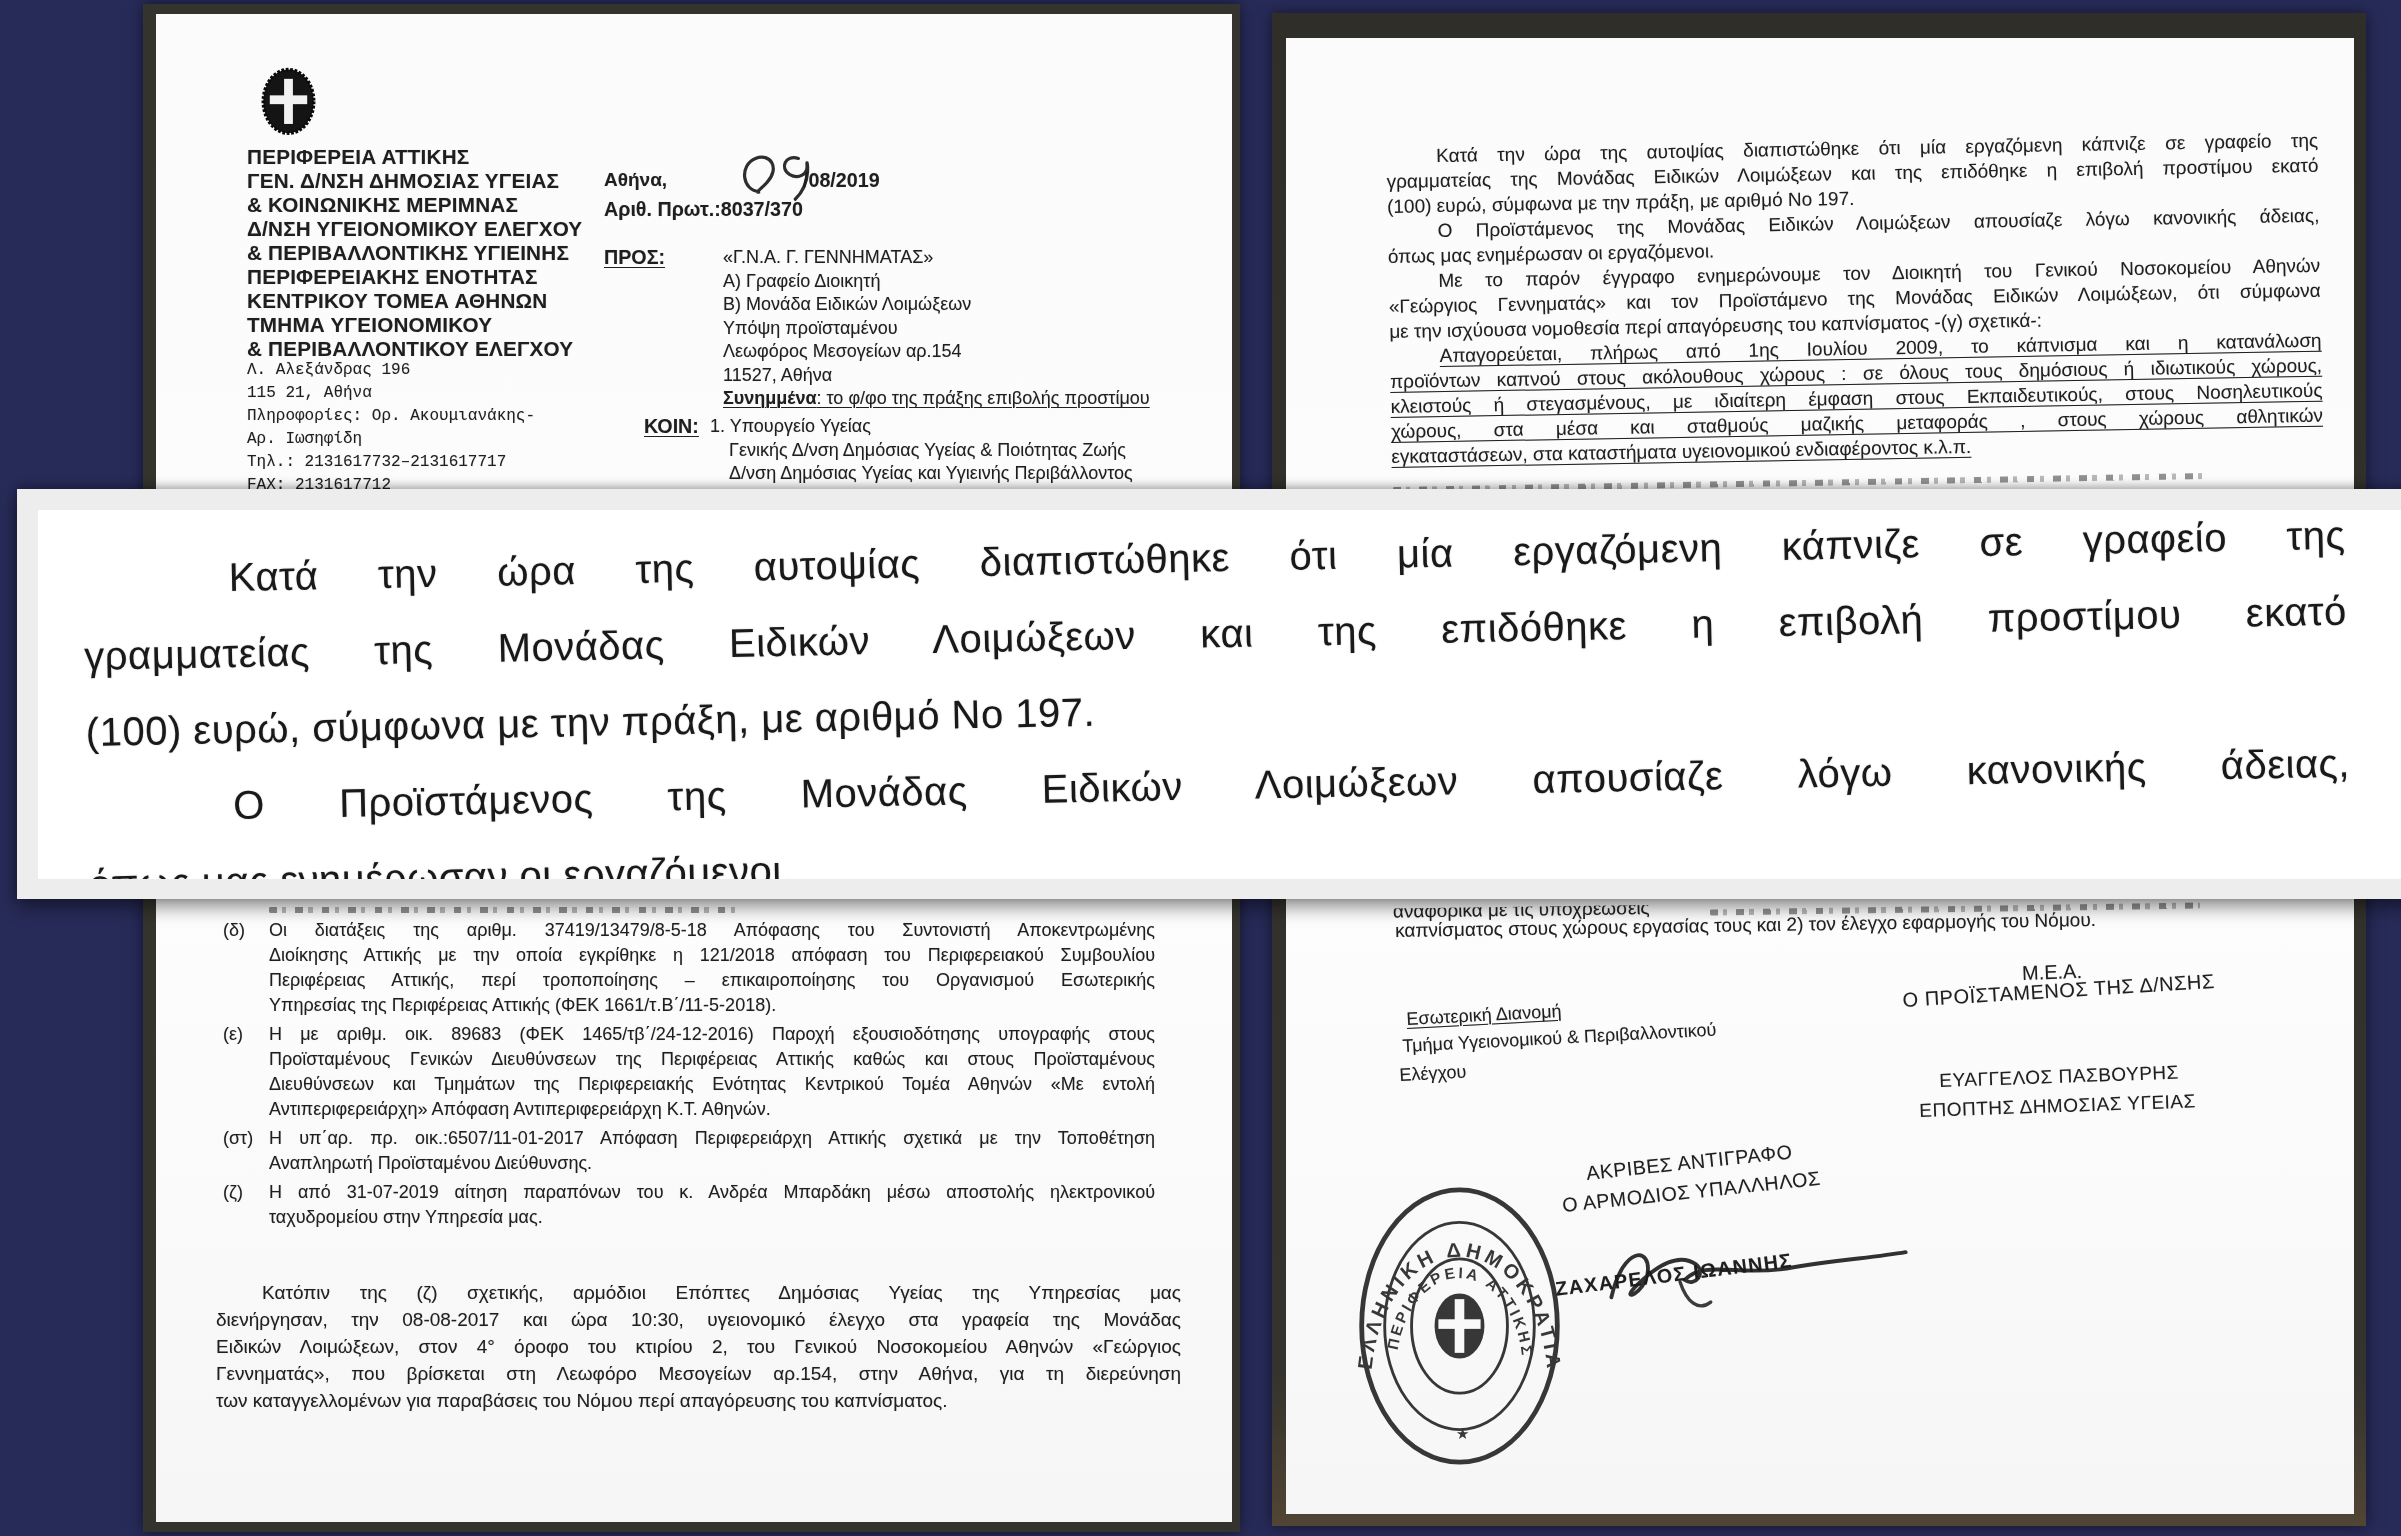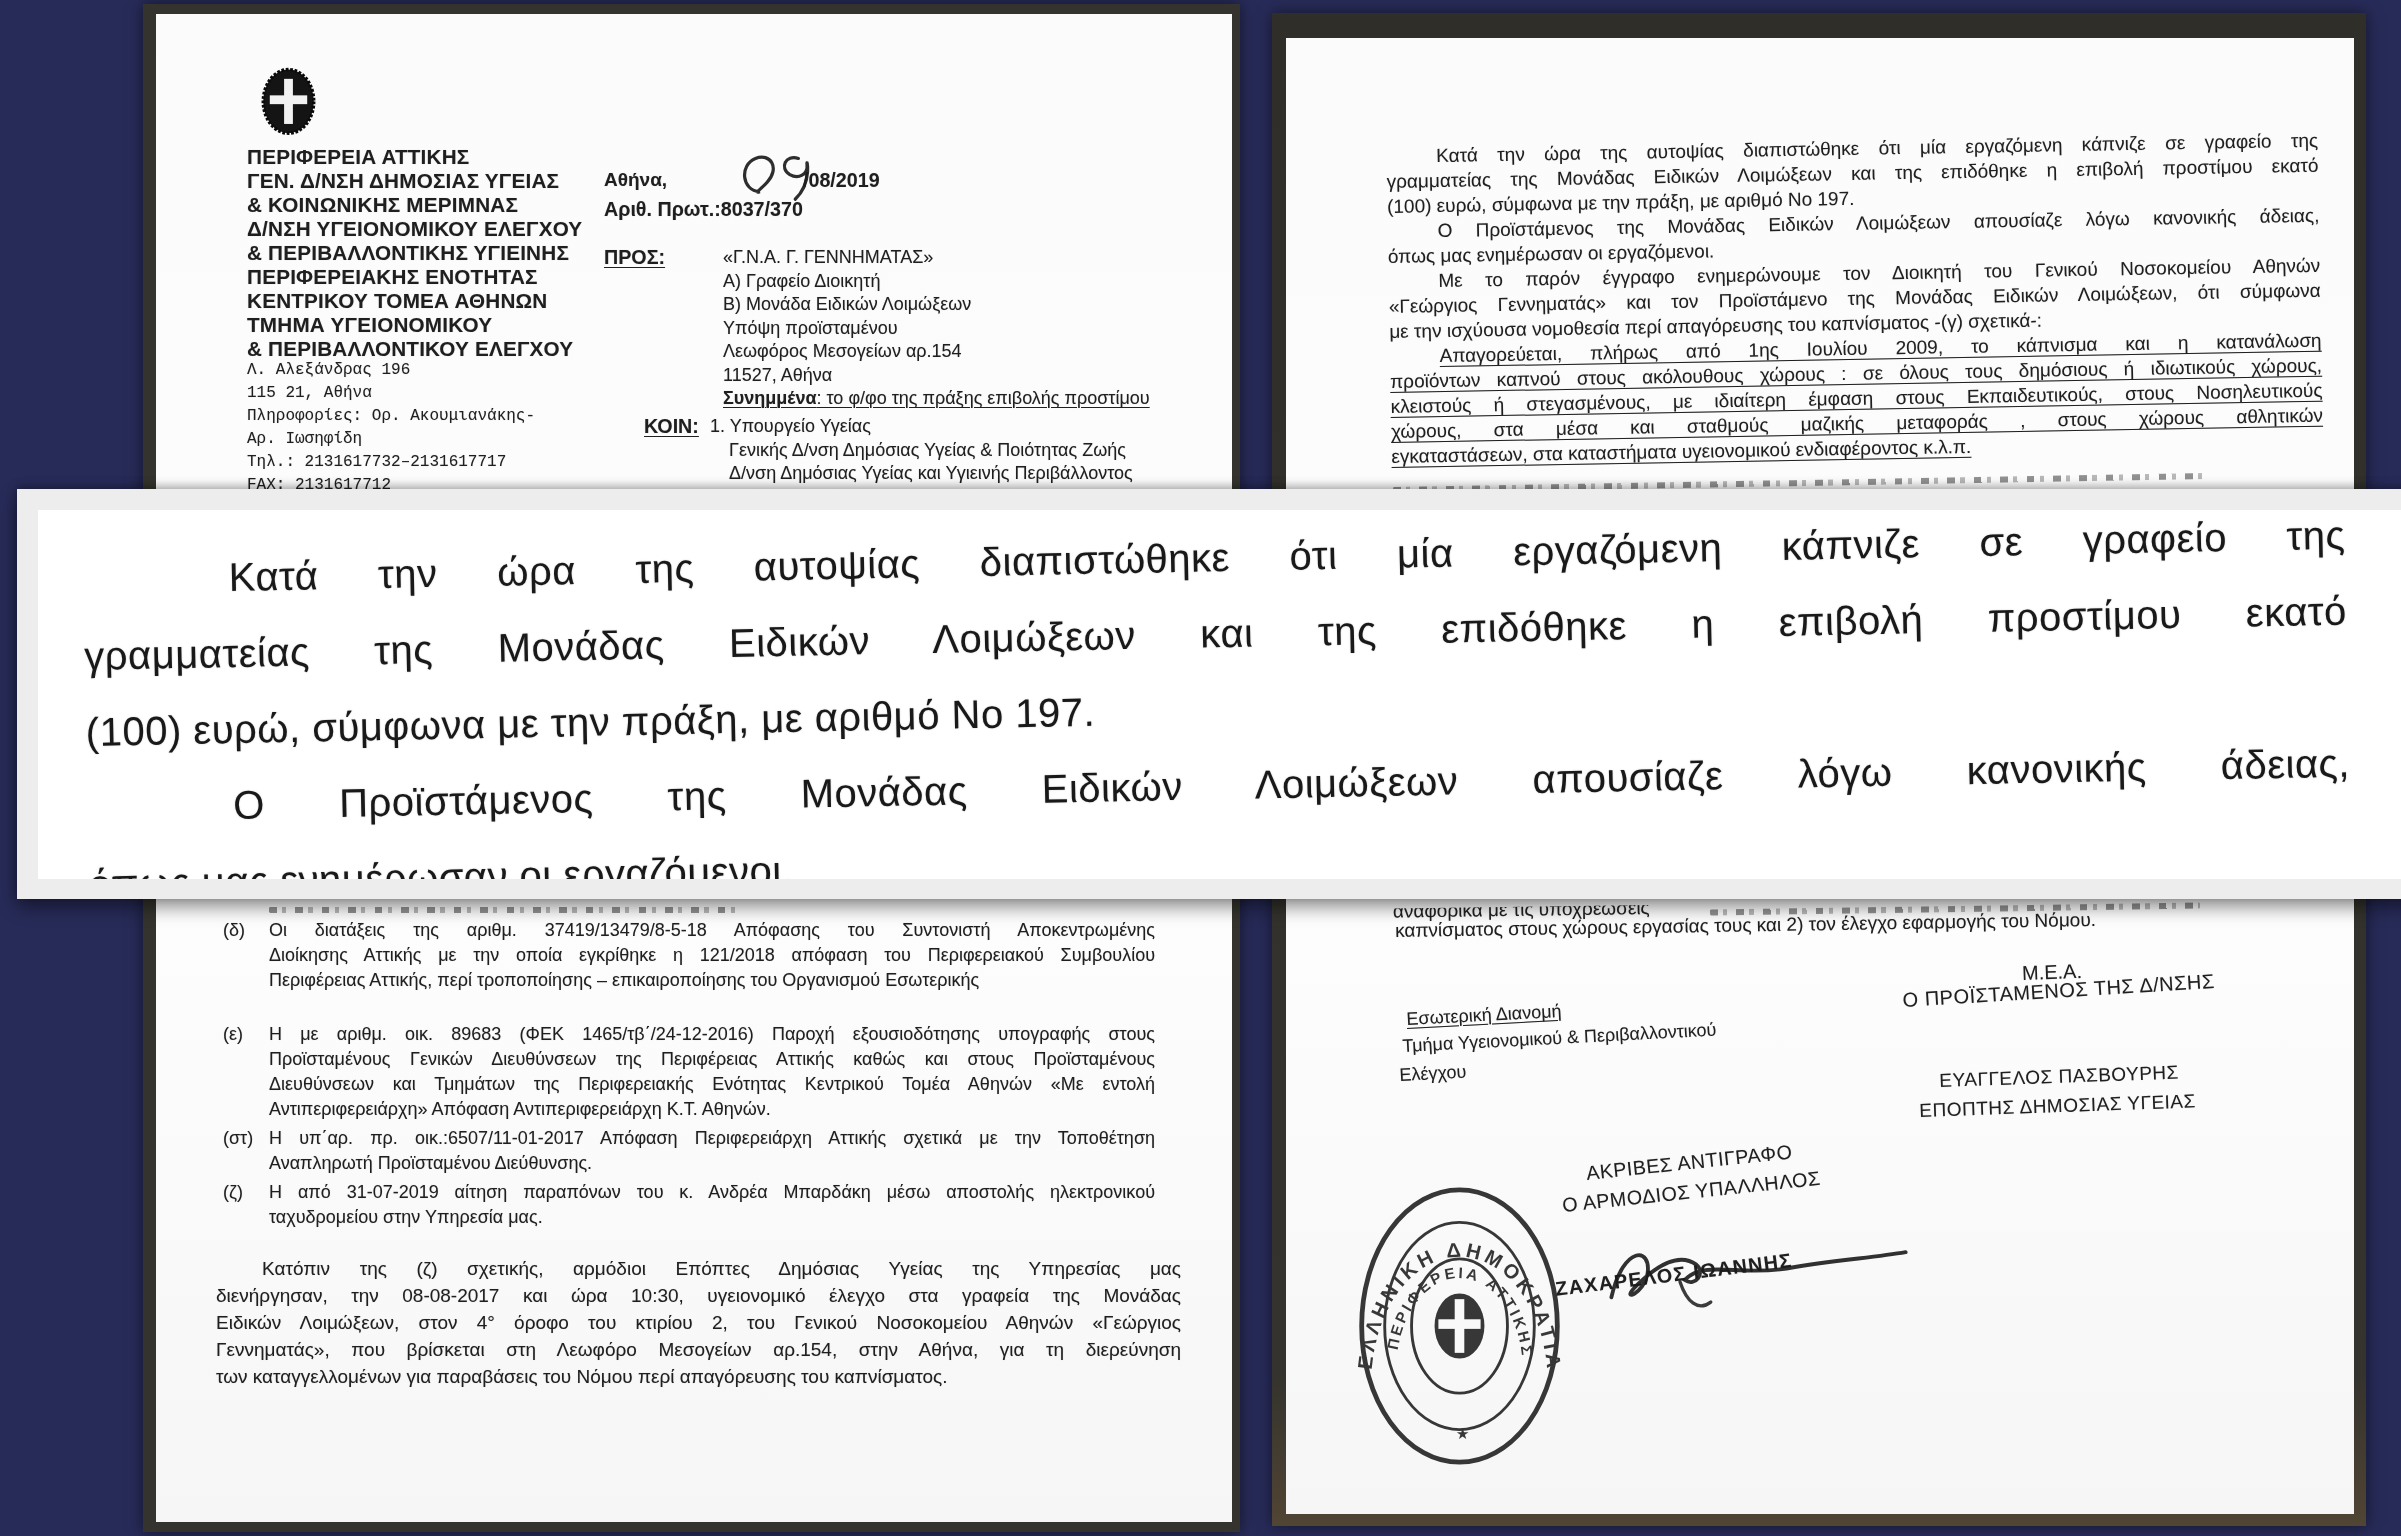--- a/index.html
+++ b/index.html
@@ -36,21 +36,21 @@
   .attach{left:723px;top:388px;font-size:18px;width:509px;}
 
   .ditem{left:223px;font-size:18px;line-height:25px;}
   .ditem .marker{position:absolute;left:0;top:0;}
   .ditem .dlines{position:absolute;left:46px;top:0;width:886px;}
   .ditem .dlines .line{text-align:justify;text-align-last:justify;}
   .ditem .dlines .line:last-child{text-align-last:left;}
 
   .closing{left:216px;top:1255px;width:965px;font-size:19px;line-height:27px;}
   .closing .line{text-align:justify;text-align-last:justify;}
-  .closing .line:first-child{text-indent:46px;}
+  .closing .line:first-child{text-indent:46px;margin-top:24px;}
   .closing .line:last-child{text-align-last:left;}
 
   
   .rwrap{left:1386px;top:144px;width:932px;transform:rotate(-1deg);transform-origin:left top;}
   .rpara{position:relative;font-size:19px;line-height:25px;}
   .rpara .line{text-align:justify;text-align-last:justify;}
   .rpara .line:first-child{text-indent:50px;}
   .rpara .line:last-child{text-align-last:left;}
   .r-underline .line{text-decoration:underline;text-underline-offset:4.3px;text-decoration-thickness:1.4px;}
 
@@ -143,20 +143,21 @@
   </div>
 
 <div class="abs cutline" style="left:269px;top:907px;width:471px;"></div>
 
 <div class="abs ink ditem" style="top:918px;">
   <span class="marker">(δ)</span>
   <div class="dlines">
       <div class="line">Οι διατάξεις της αριθμ. 37419/13479/8-5-18 Απόφασης του Συντονιστή Αποκεντρωμένης</div>
       <div class="line">Διοίκησης Αττικής με την οποία εγκρίθηκε η 121/2018 απόφαση του Περιφερειακού Συμβουλίου</div>
       <div class="line">Περιφέρειας Αττικής, περί τροποποίησης – επικαιροποίησης του Οργανισμού Εσωτερικής</div>
+      <div class="line">Υπηρεσίας της Περιφέρειας Αττικής (ΦΕΚ 1661/τ.Β΄/11-5-2018).</div>
     </div>
 </div>
 <div class="abs ink ditem" style="top:1022px;">
   <span class="marker">(ε)</span>
   <div class="dlines">
       <div class="line">Η με αριθμ. οικ. 89683 (ΦΕΚ 1465/τβ΄/24-12-2016) Παροχή εξουσιοδότησης υπογραφής στους</div>
       <div class="line">Προϊσταμένους Γενικών Διευθύνσεων της Περιφέρειας Αττικής καθώς και στους Προϊσταμένους</div>
       <div class="line">Διευθύνσεων και Τμημάτων της Περιφερειακής Ενότητας Κεντρικού Τομέα Αθηνών «Με εντολή</div>
       <div class="line">Αντιπεριφερειάρχη» Απόφαση Αντιπεριφερειάρχη Κ.Τ. Αθηνών.</div>
     </div>

